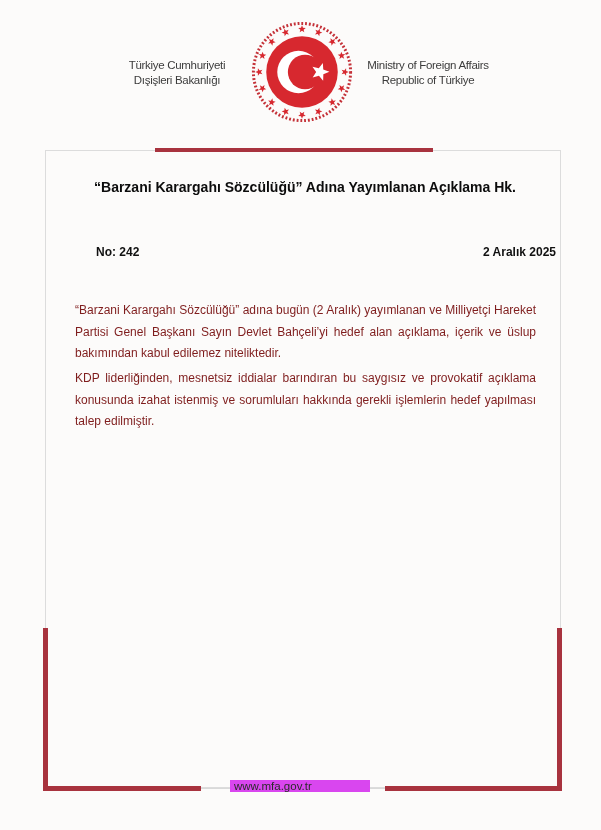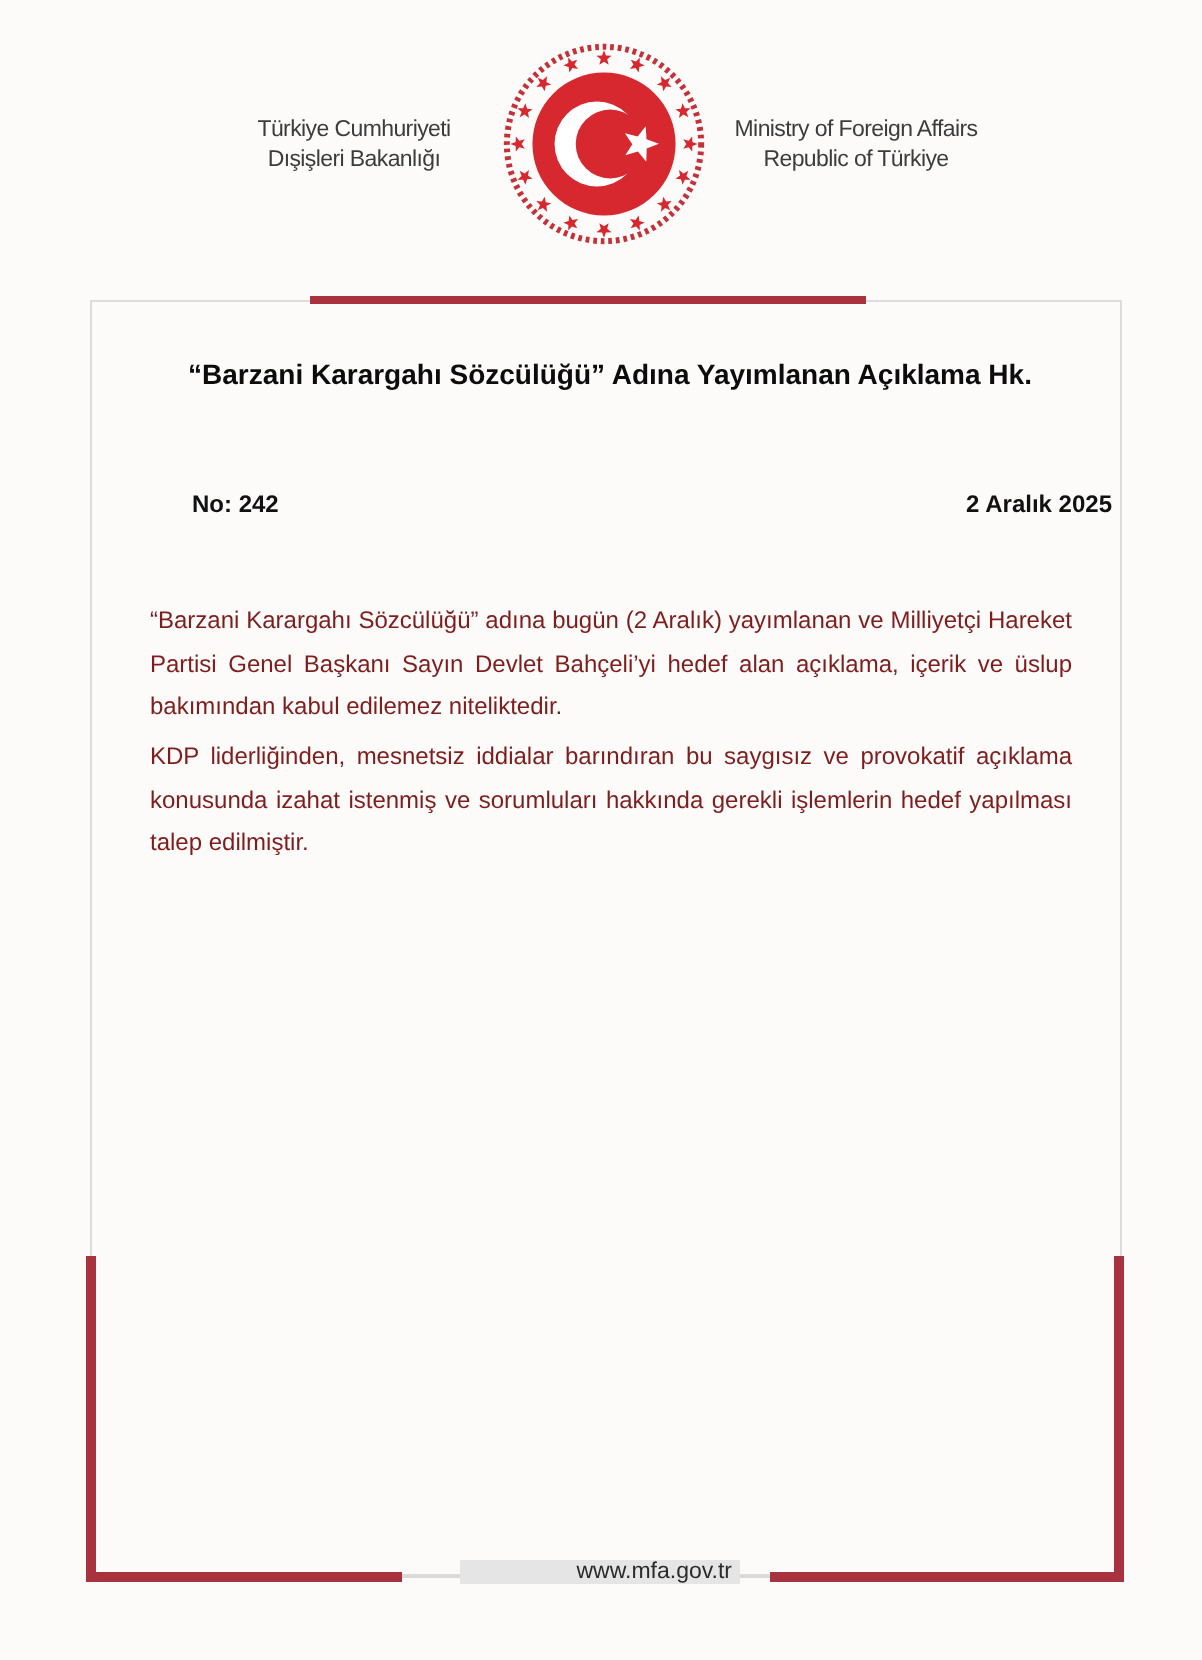--- a/index.html
+++ b/index.html
@@ -49,22 +49,22 @@
     left:75px; width:461px;
     font-size:12px; line-height:21.5px;
     text-align:justify; color:#7f1d1d;
   }
   #para-1 { top:300px; }
   #para-2 { top:368px; }
 
   
   #footer-url {
     left:230px; top:780px; width:140px;
-    text-align:right; font-size:11.5px; color:#2b2b2b;
-    background:#e5e5e5; padding:0 4px;
+    text-align:left; font-size:11.5px; color:#2b2b2b;
+    background:#d946ef; padding:0 4px;
   }
 </style>
 </head>
 <body>
 
 <div class="abs org-block" id="org-tr">
   <div>Türkiye Cumhuriyeti</div>
   <div>Dışişleri Bakanlığı</div>
 </div>
 

